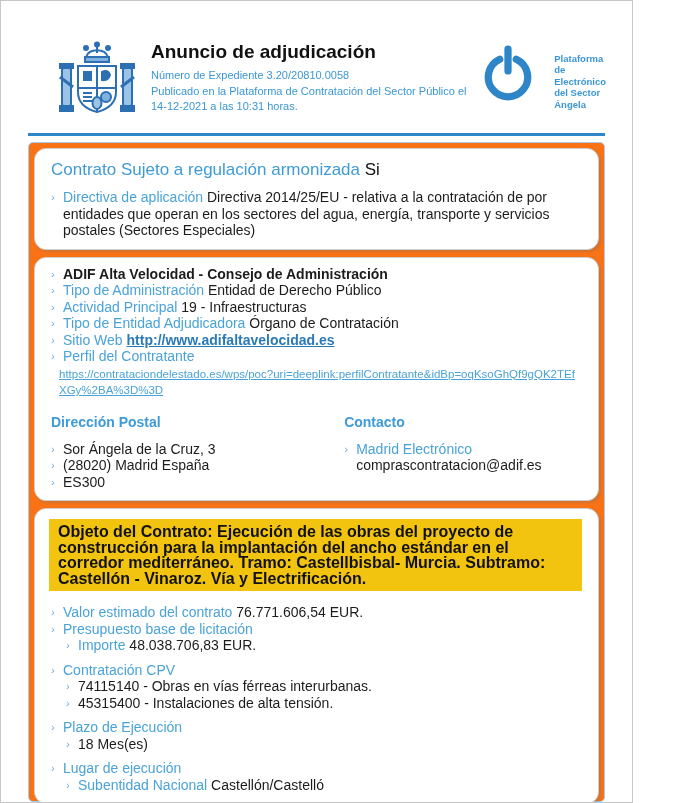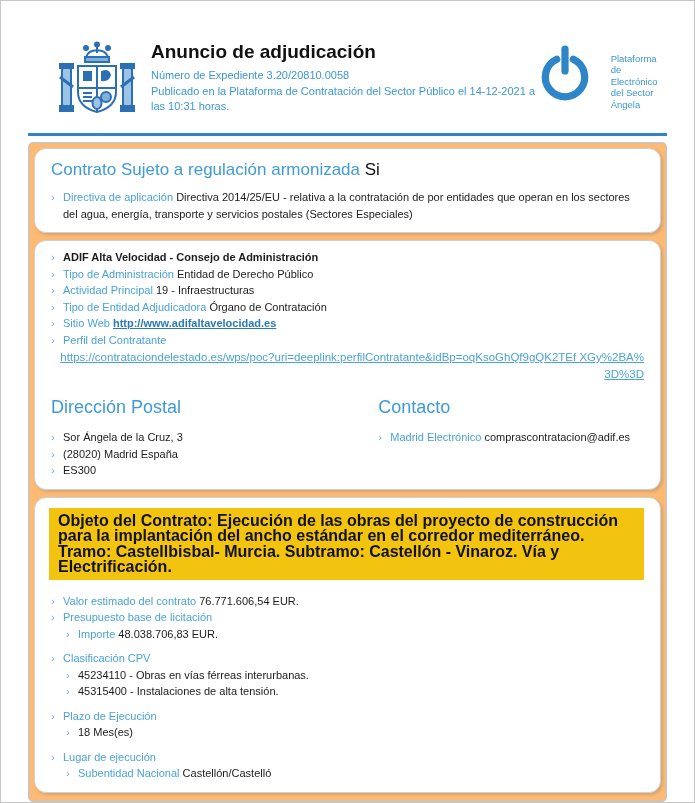--- a/index.html
+++ b/index.html
@@ -1,55 +1,55 @@
 <!DOCTYPE html>
 <html><head>
 <meta charset="utf-8">
 <style>
   html,body{margin:0;padding:0;background:#fff;}
   .page{
-    width:695px;height:803px;box-sizing:border-box;overflow:hidden;
+    width:633px;height:803px;box-sizing:border-box;overflow:hidden;
     border:1px solid #c6c6c6;background:#fff;
     font-family:"Liberation Sans",sans-serif;
   }
   
   .header{display:flex;align-items:flex-start;padding:40px 26px 0 56px;}
   .coat{flex:0 0 auto;}
   .title-block{margin-left:14px;width:392px;}
   .page-title{font-size:19px;font-weight:bold;color:#111;margin:0 0 5px 0;}
   .meta{font-size:11px;color:#3b97d3;line-height:1.42;}
   .platform-logo{margin-left:auto;display:flex;align-items:flex-start;padding-top:4px;}
-  .platform-text{font-size:9.5px;color:#3b97d3;line-height:1.2;padding-top:8px;margin-left:19px;}
+  .platform-text{font-size:9.5px;color:#3b97d3;line-height:1.2;padding-top:8px;margin-left:19px;font-weight:bold;}
   .platform-text span{display:block;}
   .divider{height:3px;background:#2e86c8;margin:10px 27px 0 27px;}
   
   .container{
     margin:6px 27px 0 27px;border:1px solid #a9cae8;border-radius:5px;
-    padding:5px;height:660px;box-sizing:border-box;background:#fdba74;
+    padding:5px;height:660px;box-sizing:border-box;background:#f97316;
   }
   .fieldset{
     border:1px solid #cfcfcf;border-radius:12px;background:#fff;
     box-shadow:2px 2px 3px rgba(110,110,110,.28);
     padding:8px 16px 10px 14px;margin-bottom:7px;
   }
   .sec-heading{font-size:17px;color:#3f9bd8;margin:3px 0 9px 2px;font-weight:normal;}
   .sec-heading .black{color:#111;}
   
-  .row{position:relative;padding-left:14px;font-size:11px;line-height:16.5px;color:#1c1c1c;}
+  .row{position:relative;padding-left:14px;font-size:14px;line-height:16.5px;color:#1c1c1c;}
   .row::before{content:"\203A";position:absolute;left:2px;top:0;color:#79aed8;font-size:11.5px;}
   .row .lbl{color:#4aa3d8;}
   .row.sub{margin-left:15px;}
   .bold{font-weight:bold;}
   a.site{color:#2a7ab8;font-weight:bold;text-decoration:underline;}
   a.url{color:#4aa3d8;text-decoration:underline;word-break:break-all;}
-  .url-row{padding-left:10px;margin-top:1px;font-size:11.5px;line-height:16.5px;text-align:right;}
+  .url-row{padding-left:10px;margin-top:1px;font-size:11.5px;line-height:16.5px;}
   .two-col{display:flex;margin-top:15px;}
   .col-left{width:55%;}
   .col-right{width:45%;}
-  .subhead{font-size:18px;color:#3f9bd8;font-weight:normal;margin:0 0 11px 2px;}
+  .subhead{font-size:14px;color:#3f9bd8;font-weight:bold;margin:0 0 11px 2px;}
   
   .highlight{
     background:#f2c40f;color:#111;font-weight:bold;font-size:16px;
     line-height:15.5px;padding:5px 9px;margin:2px 0 13px 0;
   }
   .group{margin-top:8px;}
 </style>
 </head>
 <body>
 
@@ -190,24 +190,24 @@
       <div class="row">
         <span class="lbl">Presupuesto base de licitación</span>
       </div>
       <div class="row sub">
         <span class="lbl">Importe</span>
         <span>48.038.706,83 EUR.</span>
       </div>
 
       <div class="group">
         <div class="row">
-          <span class="lbl">Clasificación CPV</span>
-        </div>
-        <div class="row sub">
-          <span>45234110 - Obras en vías férreas interurbanas.</span>
+          <span class="lbl">Contratación CPV</span>
+        </div>
+        <div class="row sub">
+          <span>74115140 - Obras en vías férreas interurbanas.</span>
         </div>
         <div class="row sub">
           <span>45315400 - Instalaciones de alta tensión.</span>
         </div>
       </div>
 
       <div class="group">
         <div class="row">
           <span class="lbl">Plazo de Ejecución</span>
         </div>

